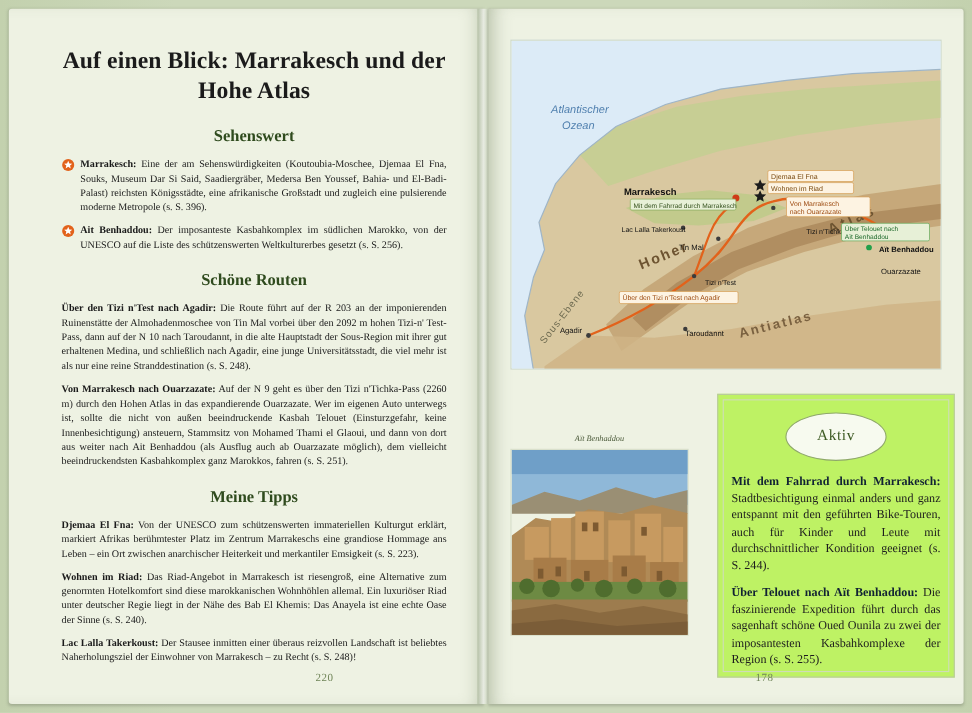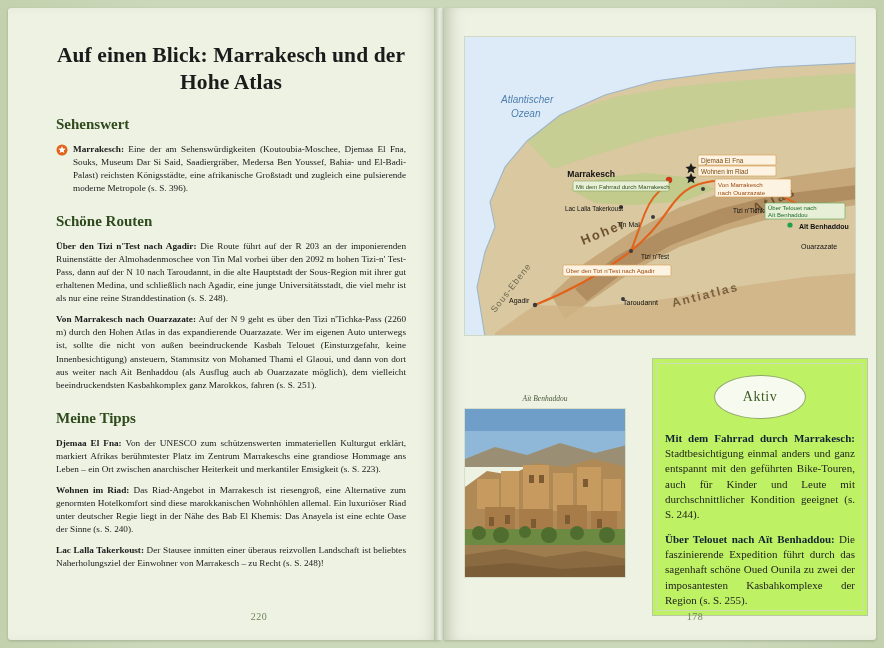--- a/index.html
+++ b/index.html
@@ -23,20 +23,21 @@
   
   .page-left, .page-right {
     position: absolute;
     top: 8px; height: 632px;
     background: #eef2e3;
   }
   .page-left {
     left: 8px; width: 432px;
     border-radius: 3px 0 0 3px;
     box-shadow: inset -14px 0 18px -12px rgba(90,110,70,0.45), 0 1px 3px rgba(0,0,0,0.18);
+    padding-left: 36px;
   }
   .page-right {
     left: 444px; width: 432px;
     border-radius: 0 3px 3px 0;
     box-shadow: inset 14px 0 18px -12px rgba(90,110,70,0.45), 0 1px 3px rgba(0,0,0,0.18);
   }
   .gutter {
     position: absolute; left: 434px; top: 8px; width: 12px; height: 632px;
     background: linear-gradient(90deg, rgba(120,140,100,0.35), rgba(255,255,255,0.55) 45%, rgba(255,255,255,0.55) 55%, rgba(120,140,100,0.35));
   }
@@ -51,20 +52,21 @@
     font-size: 21.5px;
     line-height: 1.25;
     color: #1b1b1b;
     text-align: center;
     margin: 0 0 20px 0;
     letter-spacing: 0.1px;
   }
   h2.section {
     font-size: 15px;
     font-weight: bold;
+    text-align: center;
     color: #2f4b1e;
     margin: 18px 0 10px 0;
   }
   h2.section.first { margin-top: 4px; }
   p.para {
     font-size: 9.2px;
     line-height: 1.42;
     text-align: justify;
     margin: 0 0 8px 0;
     color: #1a1a1a;
@@ -173,20 +175,29 @@
       <p class="para bullet">
         <span class="star">
           <svg width="12" height="12" viewBox="0 0 24 24">
               <circle cx="12" cy="12" r="11" fill="#e2621b"></circle>
               <path d="M12 4.2l2.1 4.9 5.3.4-4 3.5 1.2 5.2-4.6-2.8-4.6 2.8 1.2-5.2-4-3.5 5.3-.4z" fill="#ffffff"></path>
             </svg>
         </span>
         <span class="lead">Marrakesch:</span><span> Eine der am Sehenswürdigkeiten (Koutoubia-Moschee, Djemaa El Fna, Souks, Museum Dar Si Said, Saadiergräber, Medersa Ben Youssef, Bahia- und El-Badi-Palast) reichsten Königsstädte, eine afrikanische Großstadt und zugleich eine pulsierende moderne Metropole (s. S. 396).</span>
       </p>
 
+      <p class="para bullet">
+        <span class="star">
+          <svg width="12" height="12" viewBox="0 0 24 24">
+              <circle cx="12" cy="12" r="11" fill="#e2621b"></circle>
+              <path d="M12 4.2l2.1 4.9 5.3.4-4 3.5 1.2 5.2-4.6-2.8-4.6 2.8 1.2-5.2-4-3.5 5.3-.4z" fill="#ffffff"></path>
+            </svg>
+        </span>
+        <span class="lead">Ait Benhaddou:</span><span> Der imposanteste Kasbahkomplex im südlichen Marokko, von der UNESCO auf die Liste des schützenswerten Weltkulturerbes gesetzt (s. S. 256).</span>
+      </p>
 
       <h2 class="section">Schöne Routen</h2>
 
       <p class="para">
         <span class="lead">Über den Tizi n'Test nach Agadir:</span><span> Die Route führt auf der R 203 an der imponierenden Ruinenstätte der Almohadenmoschee von Tin Mal vorbei über den 2092 m hohen Tizi-n' Test-Pass, dann auf der N 10 nach Taroudannt, in die alte Hauptstadt der Sous-Region mit ihrer gut erhaltenen Medina, und schließlich nach Agadir, eine junge Universitätsstadt, die viel mehr ist als nur eine reine Stranddestination (s. S. 248).</span>
       </p>
       <p class="para">
         <span class="lead">Von Marrakesch nach Ouarzazate:</span><span> Auf der N 9 geht es über den Tizi n'Tichka-Pass (2260 m) durch den Hohen Atlas in das expandierende Ouarzazate. Wer im eigenen Auto unterwegs ist, sollte die nicht von außen beeindruckende Kasbah Telouet (Einsturzgefahr, keine Innenbesichtigung) ansteuern, Stammsitz von Mohamed Thami el Glaoui, und dann von dort aus weiter nach Ait Benhaddou (als Ausflug auch ab Ouarzazate möglich), dem vielleicht beeindruckendsten Kasbahkomplex ganz Marokkos, fahren (s. S. 251).</span>
       </p>
 

